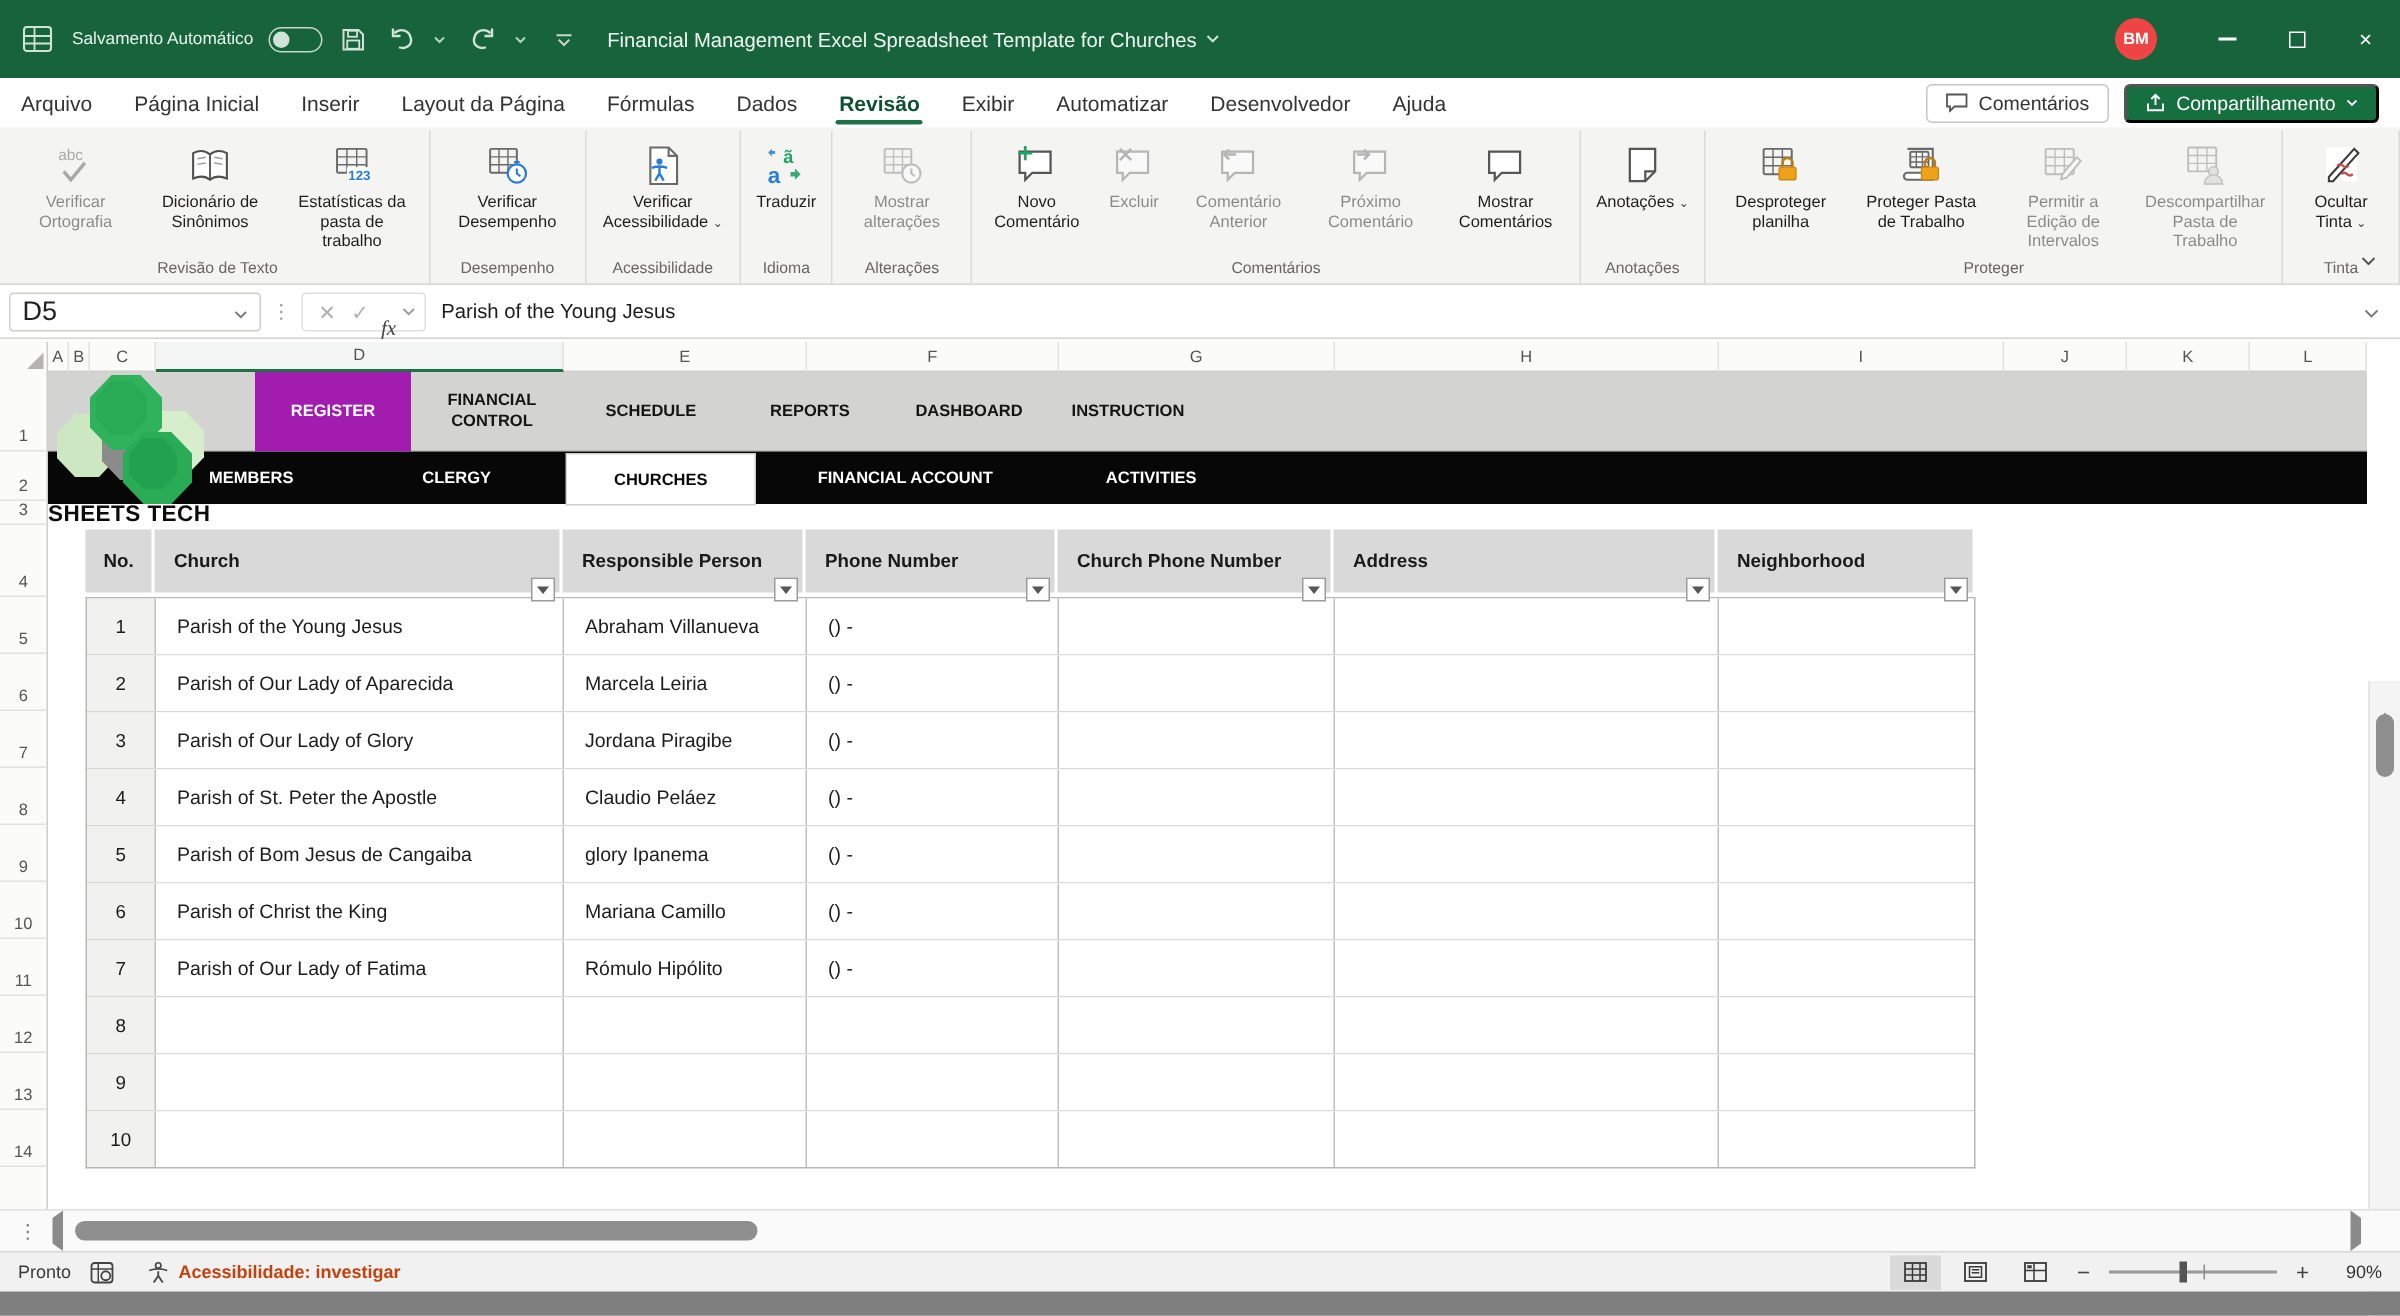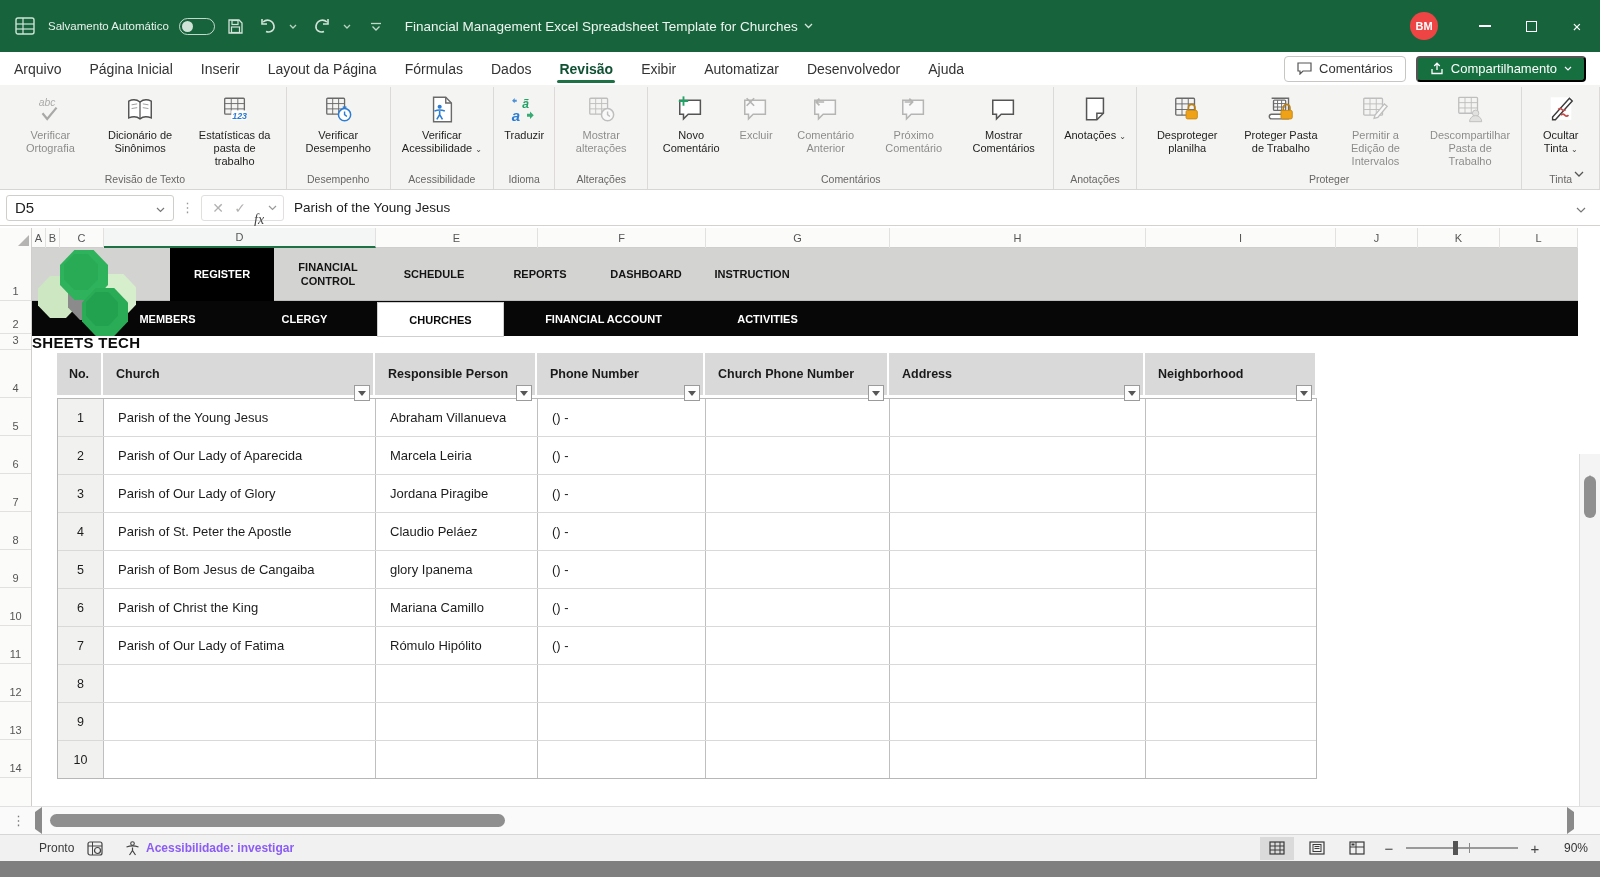--- a/index.html
+++ b/index.html
@@ -41,31 +41,31 @@
     background:#fff; height:26px; padding:0 12px; font-size:13px; color:#333; }
   .btn-share { display:flex; align-items:center; gap:7px; border-radius:4px; background:#156f3e;
     height:26px; padding:0 12px; font-size:13px; color:#fff; }
   
   .ribbon { position:absolute; left:0; top:85px; width:1600px; height:105px; background:#f4f4f3;
     border-bottom:1px solid #d8d6d4; display:flex; align-items:stretch; padding:2px 0 0 4px; }
   .rgroup { display:flex; flex-direction:column; border-right:1px solid #dcdad8; padding:2px 4px 1px 4px; }
   .rgroup-buttons { display:flex; flex:1; align-items:flex-start; }
   .rgroup-label { text-align:center; font-size:10.5px; color:#686664; padding:2px 2px 3px; white-space:nowrap; }
   .rbtn { display:flex; flex-direction:column; align-items:center; padding:5px 6px 2px; min-width:52px; }
-  .rbtn .ric { width:32px; height:32px; display:flex; align-items:flex-start; justify-content:center;font-style:italic; }
+  .rbtn .ric { width:32px; height:32px; display:flex; align-items:flex-end; justify-content:center; }
   .rbtn .rlbl { margin-top:3px; font-size:11px; line-height:1.18; color:#1f1e1d; text-align:center; max-width:104px; }
   .rbtn.disabled { filter:grayscale(1); opacity:.5; }
   .rbtn .chev { font-size:8px; color:#444; margin-left:3px; }
   .ribbon-collapse { position:absolute; right:10px; bottom:6px; width:22px; height:18px;
     display:flex; align-items:center; justify-content:center; }
   
   .formulabar { position:absolute; left:0; top:190px; width:1600px; height:36px; background:#fff;
     border-bottom:1px solid #d4d2d0; display:flex; align-items:center; }
   .namebox { width:168px; height:26px; margin-left:6px; border:1px solid #d0cecb; border-radius:3px;
-    display:flex; align-items:center; padding:0 8px; font-size:15px; color:#222; }
+    display:flex; align-items:center; padding:0 8px; font-size:18px; color:#222; }
   .namebox .nb-chev { margin-left:auto; }
   .fb-dots { color:#9a9896; font-size:13px; padding:0 7px; letter-spacing:0; }
   .fb-btns { display:flex; align-items:center; gap:2px; border:1px solid #e2e0de; border-radius:3px;
     height:26px; padding:0 6px; }
   .fb-x, .fb-ck { font-size:14px; color:#b3b1af; width:20px; text-align:center; }
   .fb-fx { font-size:14px; font-style:italic; font-family:"Liberation Serif", serif; color:#444; padding:0 2px;margin-top:24px; }
   .fb-input { flex:1; margin-left:10px; font-size:13.5px; color:#1c1c1c; }
   .fb-expand { padding-right:14px; }
   
   .grid { position:absolute; left:0; top:226px; width:1600px; height:580px; background:#fff; }
@@ -81,21 +81,21 @@
     border-right:1px solid #d0cecc; display:flex; flex-direction:column; }
   .rowhead { display:flex; align-items:flex-end; justify-content:center; font-size:11px; color:#555;
     border-bottom:1px solid #e3e1df; padding-bottom:3px; }
   
   .sheet { position:absolute; left:32px; top:22px; width:1546px; height:558px; background:#fff; overflow:hidden; }
   .banner-gray { position:absolute; left:0; top:0; width:1546px; height:53px; background:#d3d3d2; border-bottom:1px solid #bdbdbc; }
   .banner-black { position:absolute; left:0; top:53px; width:1546px; height:35px; background:#070707; }
   .main-tabs { position:absolute; left:138px; top:0; height:53px; display:flex; gap:2px; }
   .main-tab { width:104px; height:53px; display:flex; align-items:center; justify-content:center; text-align:center;
     font-size:11px; font-weight:bold; color:#141414; line-height:1.25; padding:0 6px; }
-  .main-tab.active { background:#000000; color:#fff; }
+  .main-tab.active { background:#a21caf; color:#fff; }
   .sub-tab { position:absolute; top:53px; height:35px; display:flex; align-items:center; justify-content:center;
     font-size:11px; font-weight:bold; color:#fff; text-align:center; }
   .sub-tab.active { background:#fff; color:#0a0a0a; top:55px; height:33px; box-shadow:0 0 0 1px #cfcfcf; }
   .logo { position:absolute; left:6px; top:2px; width:104px; height:84px; }
   .logo .hex { position:absolute; clip-path:polygon(30% 0,70% 0,100% 30%,100% 70%,70% 100%,30% 100%,0 70%,0 30%); }
   .logo-text { position:absolute; left:0px; top:86px; font-size:15px; font-weight:900; letter-spacing:.3px; color:#0c0c0c; white-space:nowrap; }
   
   .xtable { position:absolute; left:25px; top:105px; }
   .xt-headrow { display:flex; }
   .xt-h { background:#d9d9d9; height:42px; position:relative; display:flex; align-items:center;
@@ -120,24 +120,24 @@
   .tri-l { width:0; height:0; border-top:5px solid transparent; border-bottom:5px solid transparent; border-right:7px solid #8a8a8a; }
   .tri-r { width:0; height:0; border-top:5px solid transparent; border-bottom:5px solid transparent; border-left:7px solid #8a8a8a; }
   .hscroll { position:absolute; left:0; top:806px; width:1600px; height:28px; background:#fafafa; border-top:1px solid #e0e0e0;
     display:flex; align-items:center; }
   .hs-dots { color:#7a7a7a; font-size:13px; line-height:.6; padding:0 10px 0 12px; letter-spacing:0; }
   .hs-left { margin-right:6px; }
   .hs-thumb { width:455px; height:13px; background:#8f8f8f; border-radius:7px; margin-left:2px; }
   .hs-right { margin-left:auto; margin-right:26px; }
   
   .statusbar { position:absolute; left:0; top:834px; width:1600px; height:27px; background:#f1f1f1;
-    border-top:1px solid #d6d6d6; display:flex; align-items:center; font-size:12px; color:#3a3a3a;padding-left:27px; }
+    border-top:1px solid #d6d6d6; display:flex; align-items:center; font-size:12px; color:#3a3a3a; }
   .sb-mode { padding-left:12px; width:60px; }
   .sb-item { display:flex; align-items:center; gap:6px; margin-right:22px; }
-  .sb-acc-label { font-weight:bold; color:#8b5cf6; }
+  .sb-acc-label { font-weight:bold; color:#c2410c; }
   .sb-right { margin-left:auto; display:flex; align-items:center; gap:6px; padding-right:12px; }
   .viewbtn { width:34px; height:23px; display:flex; align-items:center; justify-content:center; }
   .viewbtn.active { background:#dadada; }
   .zoom-minus,.zoom-plus { font-size:15px; color:#444; width:18px; text-align:center; }
   .zoom-track { width:112px; height:2px; background:#999; position:relative; margin:0 2px; }
   .zoom-tick { position:absolute; left:56%; top:-4px; width:1px; height:10px; background:#8a8a8a; }
   .zoom-thumb { position:absolute; left:42%; top:-6px; width:5px; height:14px; background:#555; }
   .zoom-pct { width:38px; text-align:right; font-size:12px; color:#333; }
   .bottomedge { position:absolute; left:0; top:861px; width:1600px; height:16px; background:#7f7f7f; }
 </style>

